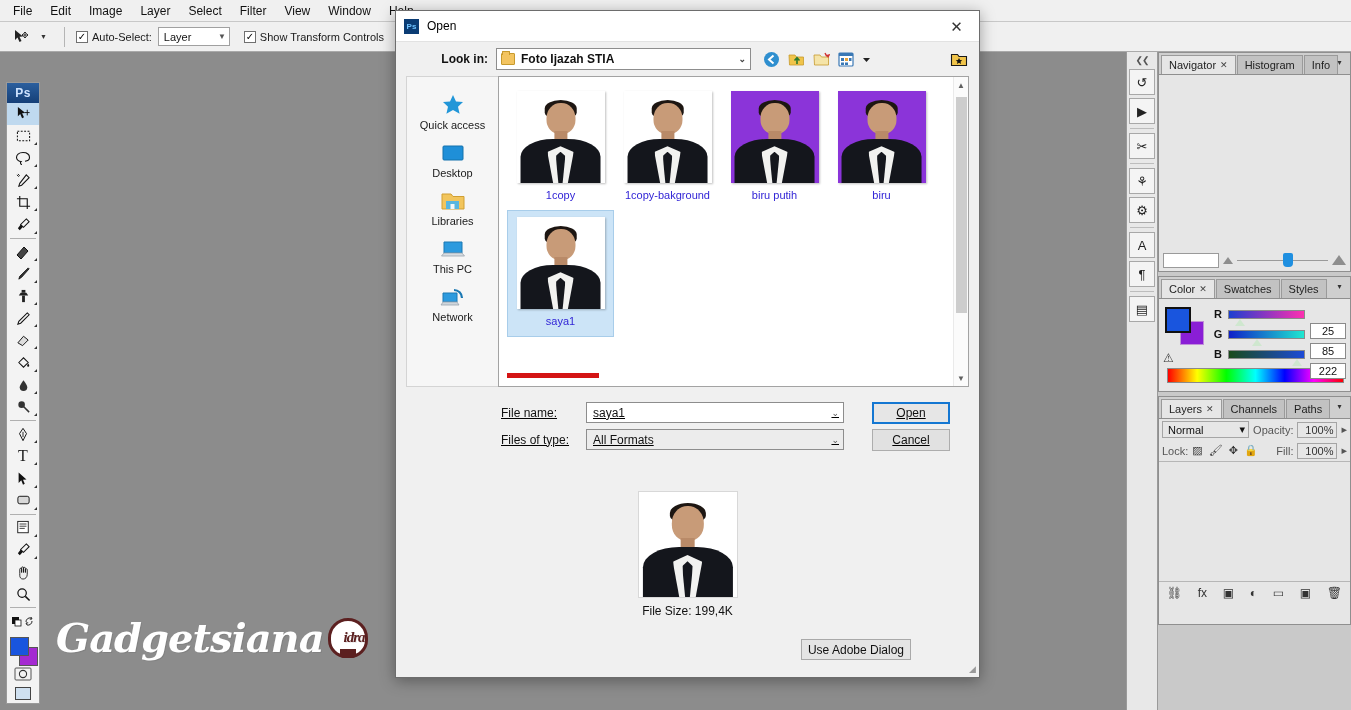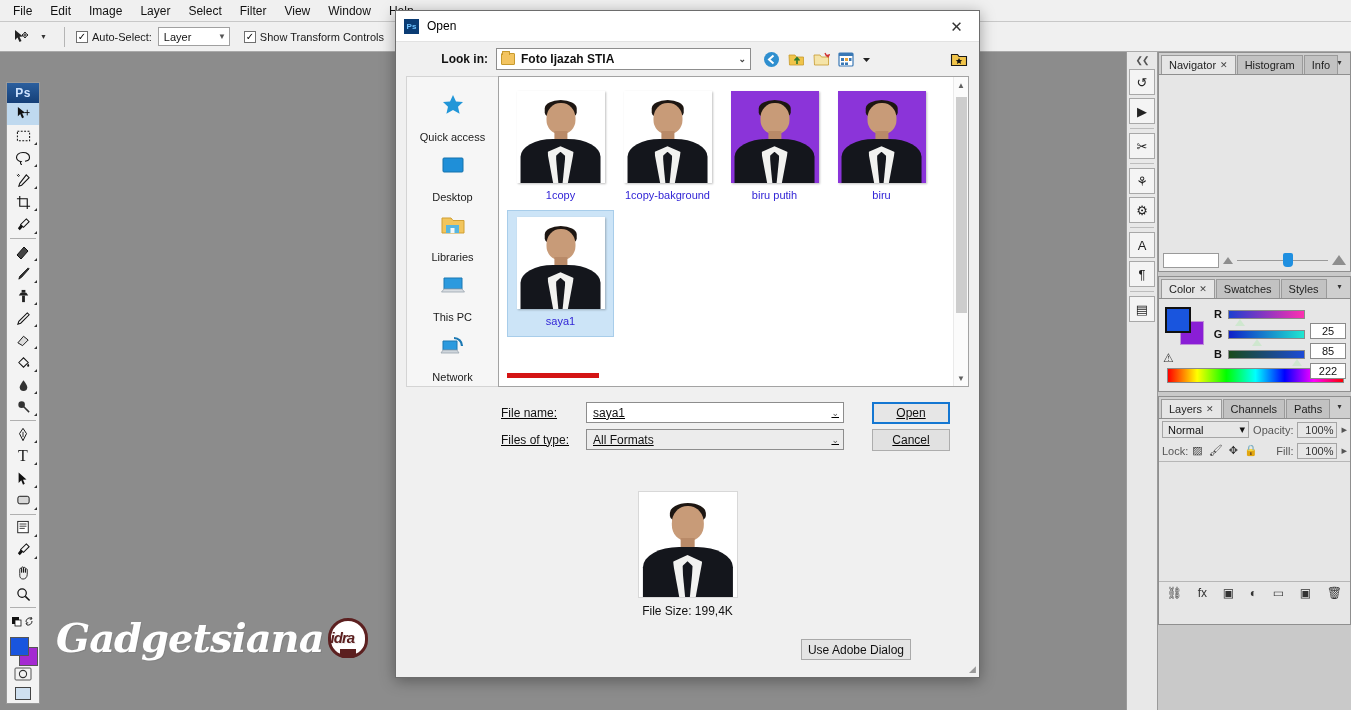--- a/index.html
+++ b/index.html
@@ -83,22 +83,22 @@
   .watermark {
     position: absolute; left: 56px; top: 614px;
     font-family: "DejaVu Serif", serif; font-weight: bold; font-style: italic;
     font-size: 40px; color: #ffffff; letter-spacing: -1px;
     text-shadow: 1px 1px 0 rgba(0,0,0,0.08);
     display: flex; align-items: center; gap: 4px;
   }
   .wm-bulb {
     width: 40px; height: 40px; border-radius: 50% 50% 45% 45%;
     background: #ffffff; border: 3px solid #5c2020; position: relative;
-    display: flex; align-items: center; justify-content: flex-start;
-    font-size: 15px; font-style: italic; color: #5c2020; font-family: Liberation Sans, sans-serif;
+    display: flex; align-items: center; justify-content: flex-end;
+    font-size: 15px; font-style: italic; color: #5c2020; font-family: Liberation Serif, serif;
   }
   .wm-bulb:after {
     content: ""; position: absolute; bottom: -3px; left: 50%; transform: translateX(-50%);
     width: 16px; height: 9px; background: #5c2020; border-radius: 0 0 4px 4px;
   }
 
   
   .dock-rail {
     position: absolute; left: 1126px; top: 52px; width: 32px; height: 658px;
     background: #e8e8e8; border-left: 1px solid #9a9a9a; border-right: 1px solid #9a9a9a;
@@ -208,21 +208,21 @@
   .tb-icons { display: flex; align-items: center; gap: 5px; margin-left: 10px; }
   .tb-ico { width: 20px; height: 20px; display: flex; align-items: center; justify-content: center; font-size: 13px; }
   .tb-spacer { flex: 1; }
 
   .dlg-body { display: flex; padding: 0 10px; }
   .places {
     width: 92px; background: #f6f6f6; border: 1px solid #d4d4d4; border-right: none;
     height: 311px; padding-top: 12px;
   }
   .place {
-    display: flex; flex-direction: column; align-items: center; gap: 12px;
+    display: flex; flex-direction: column; align-items: center; gap: 0;
     padding: 5px 0 7px; font-size: 11px; color: #1a1a1a;
   }
   .place .gi { font-size: 20px; line-height: 20px; }
 
   .filelist {
     flex: 1; background: #fff; border: 1px solid #a3a3a3; height: 311px;
     position: relative; overflow: hidden;
   }
   .file-grid { display: flex; flex-wrap: wrap; padding: 8px 6px 0 8px; gap: 0px; }
   .file-cell {

